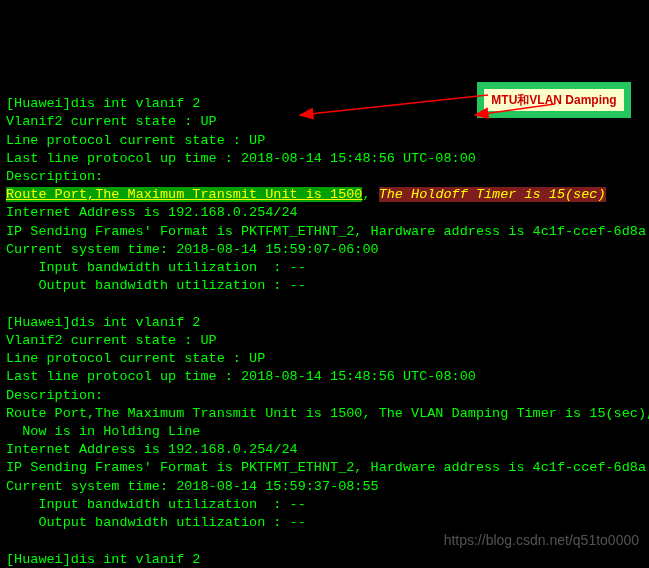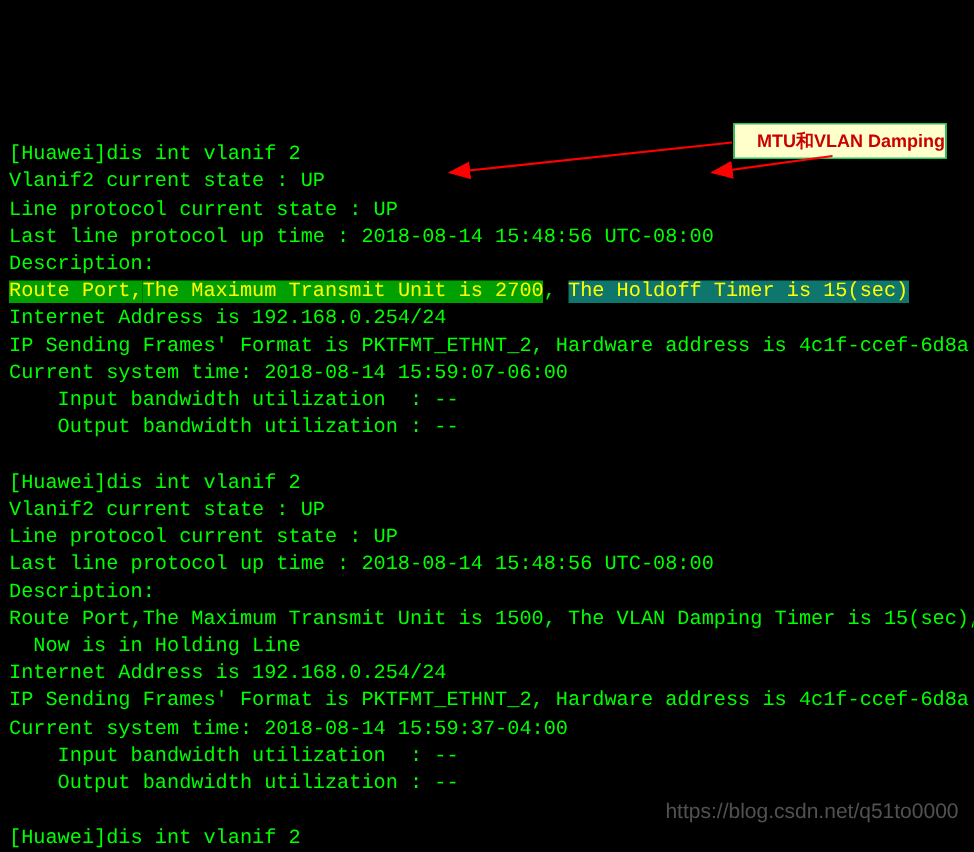--- a/index.html
+++ b/index.html
@@ -12,35 +12,35 @@
     width: 649px;
     height: 568px;
     overflow: hidden;
     position: relative;
     line-height: 1.35;
     white-space: pre;
   }
   .terminal {
     padding: 4px 6px;
   }
-  .hl1 { background: #00a000; color: #ffff00; }
-  .hl2 { background: #0f766e; color: #ffff00; }
+  .hl1 { background: #00a000; color: #ffff00; text-decoration: underline; }
+  .hl2 { background: #7f1d1d; color: #ffff00; font-style: italic; }
   .callout {
     position: absolute;
     top: 82px;
     right: 18px;
     width: 140px;
     height: 22px;
     background: #ffffcc;
-    border: 1px solid #22c55e;
+    border: 7px solid #22c55e;
     color: #cc0000;
     font-family: Arial, sans-serif;
     font-size: 12px;
     font-weight: bold;
-    text-align: right;
+    text-align: center;
     line-height: 22px;
   }
   svg.arrows {
     position: absolute;
     top: 0; left: 0;
     width: 649px; height: 568px;
     pointer-events: none;
   }
   .watermark {
     position: absolute;
@@ -57,37 +57,37 @@
 <body>
 
 
 
 <div class="terminal">
 <span>[Huawei]dis int vlanif 2</span>
 <span>Vlanif2 current state : UP</span>
 <span>Line protocol current state : UP</span>
 <span>Last line protocol up time : 2018-08-14 15:48:56 UTC-08:00</span>
 <span>Description:</span>
-<span><span class="hl1">Route Port,</span><span class="hl1">The Maximum Transmit Unit is 2700</span><span>, </span><span class="hl2">The Holdoff Timer is 15(sec)</span></span>
+<span><span class="hl1">Route Port,</span><span class="hl1">The Maximum Transmit Unit is 1500</span><span>, </span><span class="hl2">The Holdoff Timer is 15(sec)</span></span>
 <span>Internet Address is 192.168.0.254/24</span>
 <span>IP Sending Frames' Format is PKTFMT_ETHNT_2, Hardware address is 4c1f-ccef-6d8a</span>
 <span>Current system time: 2018-08-14 15:59:07-06:00</span>
 <span>    Input bandwidth utilization  : --</span>
 <span>    Output bandwidth utilization : --</span>
 
 <span>[Huawei]dis int vlanif 2</span>
 <span>Vlanif2 current state : UP</span>
 <span>Line protocol current state : UP</span>
 <span>Last line protocol up time : 2018-08-14 15:48:56 UTC-08:00</span>
 <span>Description:</span>
 <span>Route Port,The Maximum Transmit Unit is 1500, The VLAN Damping Timer is 15(sec),</span>
 <span>  Now is in Holding Line</span>
 <span>Internet Address is 192.168.0.254/24</span>
 <span>IP Sending Frames' Format is PKTFMT_ETHNT_2, Hardware address is 4c1f-ccef-6d8a</span>
-<span>Current system time: 2018-08-14 15:59:37-04:00</span>
+<span>Current system time: 2018-08-14 15:59:37-08:55</span>
 <span>    Input bandwidth utilization  : --</span>
 <span>    Output bandwidth utilization : --</span>
 
 <span>[Huawei]dis int vlanif 2</span>
 
 
 
 
 
 

